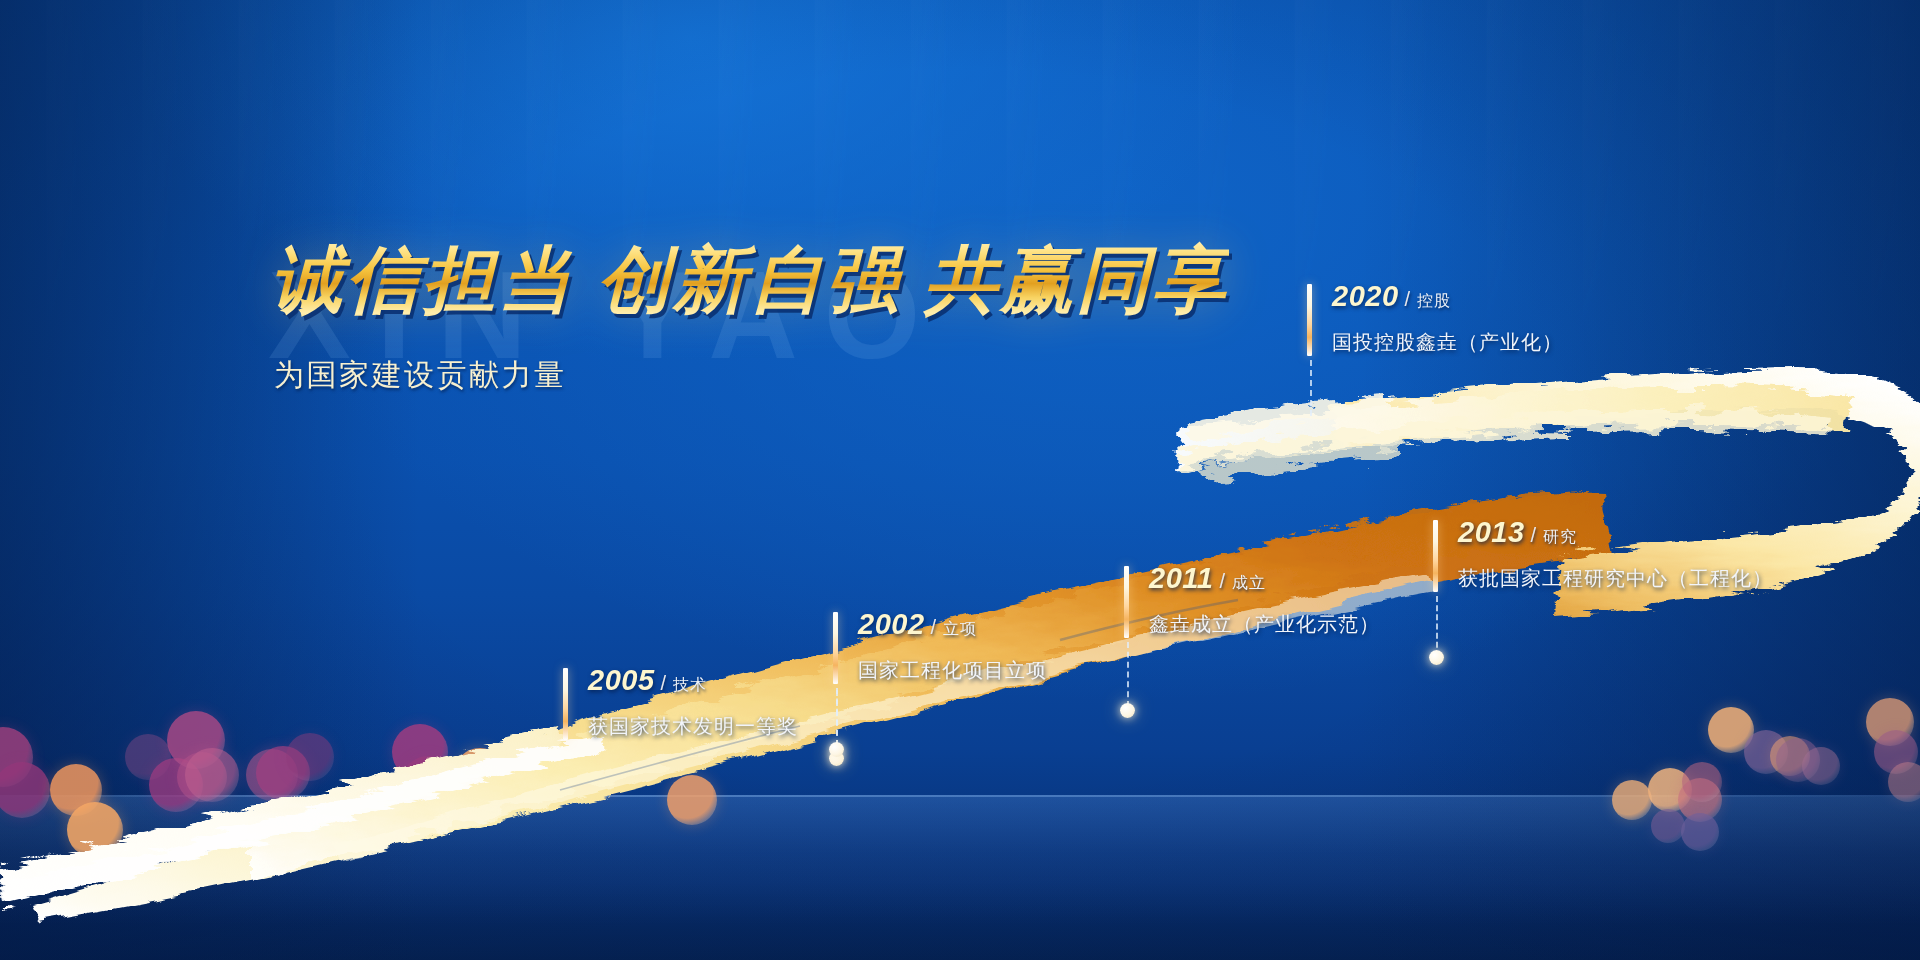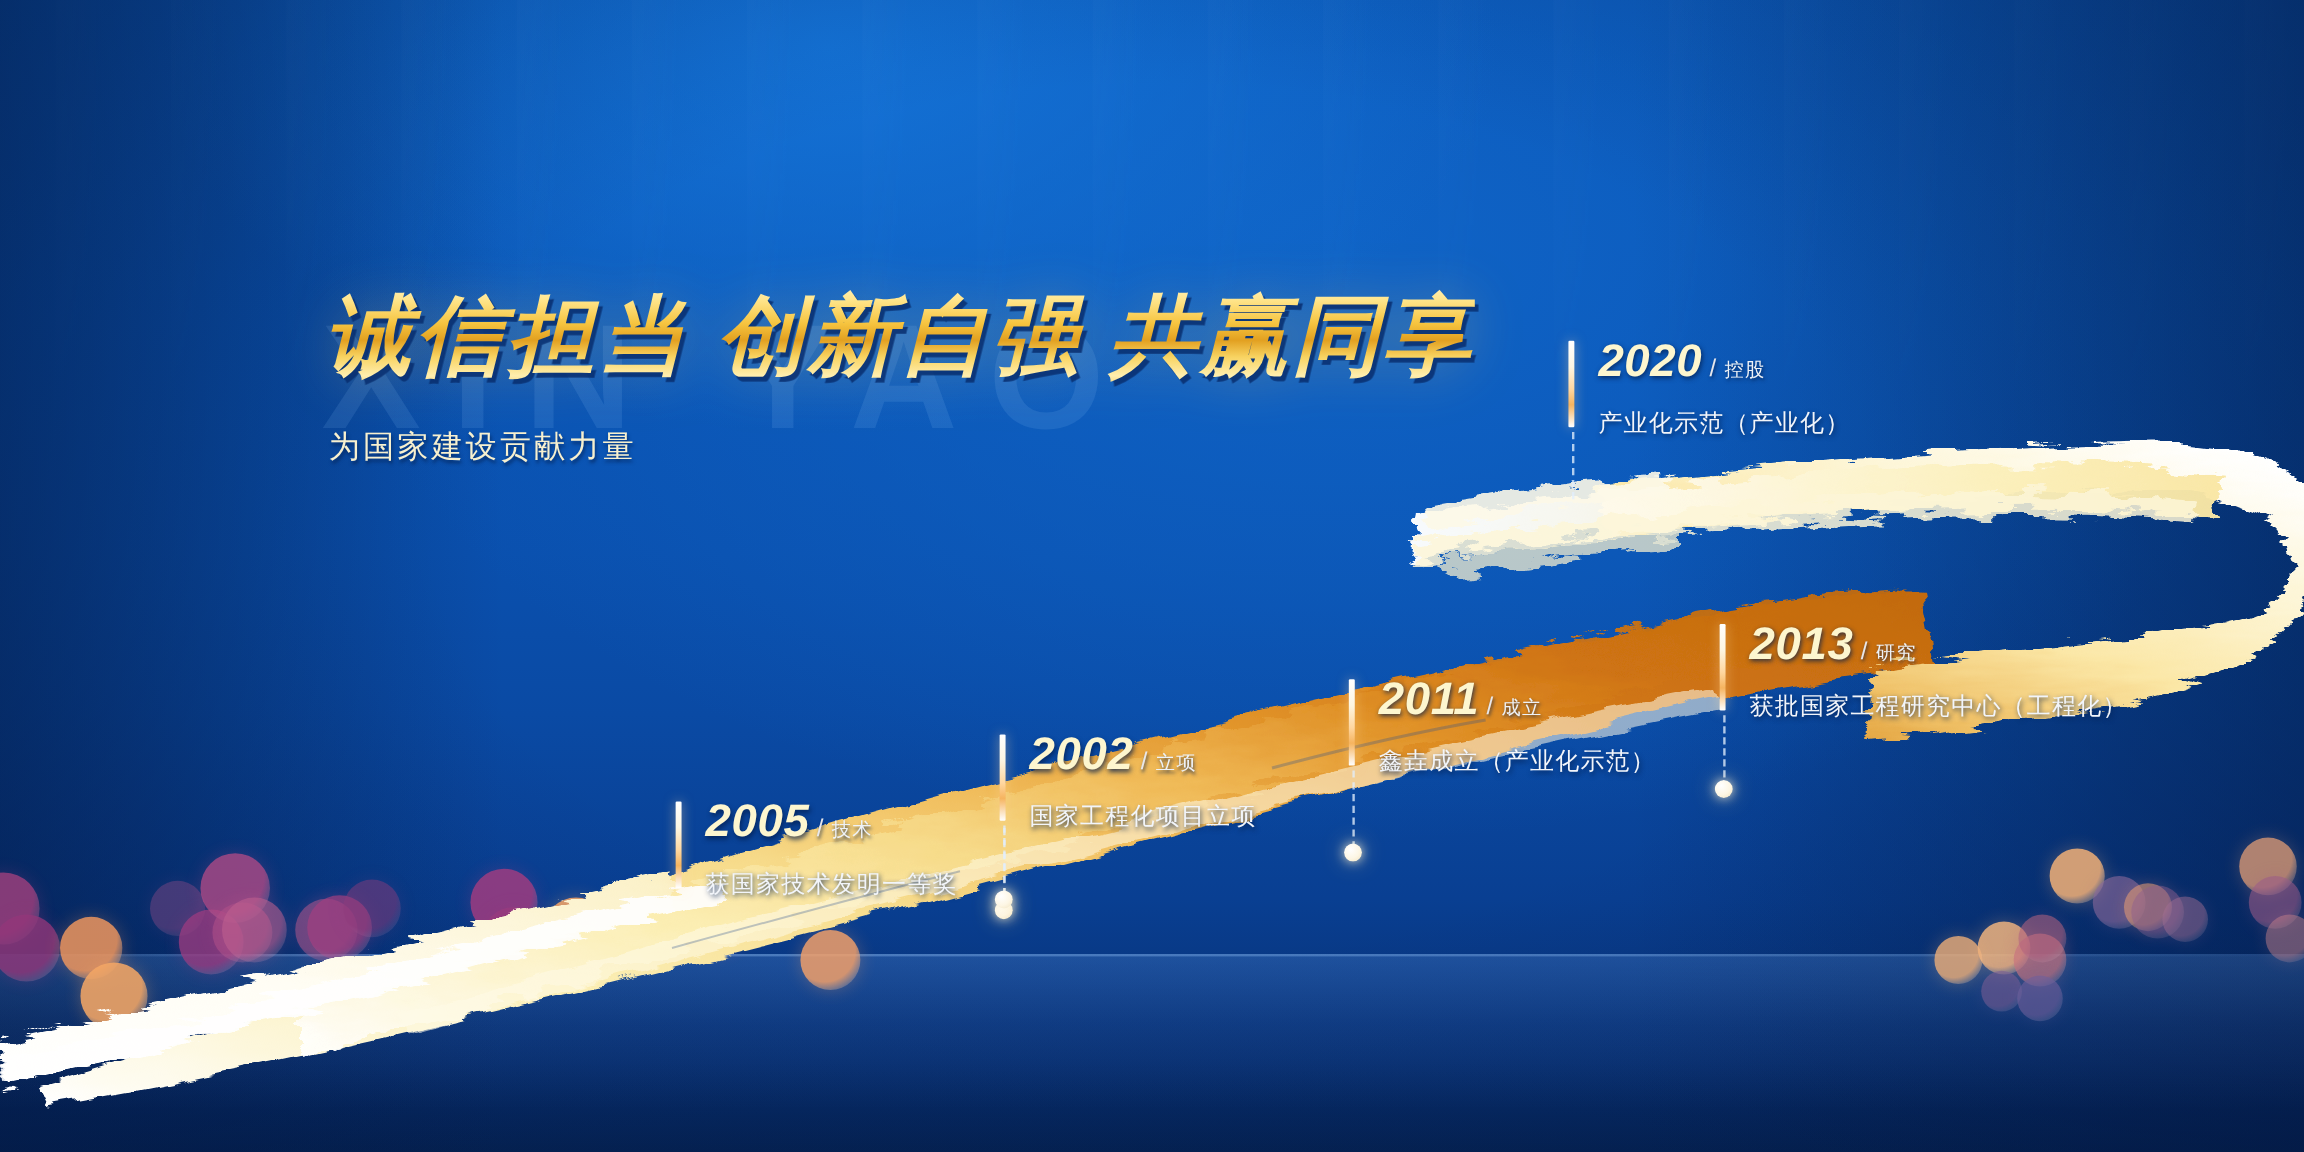--- a/index.html
+++ b/index.html
@@ -82,41 +82,41 @@
       #fff6d2 0%, #ffe58c 18%, #f6c43f 38%, #e2a020 52%,
       #f8d361 66%, #ffeeae 82%, #e7b53c 100%);
     -webkit-background-clip:text;background-clip:text;
     -webkit-text-fill-color:transparent;color:transparent;
     filter:drop-shadow(3px 4px 0 rgba(8,46,110,.85)) drop-shadow(0 0 22px rgba(255,205,90,.22));
   }
 
   
   .sublines{position:absolute;left:274px;top:355px;}
   .subline{
-    font-size:26px;
+    font-size:30px;
     letter-spacing:2.5px;
     color:#f7f0cf;
     margin-bottom:32px;
     text-shadow:1px 2px 3px rgba(4,32,80,.75);
     white-space:nowrap;
   }
 
   
   .brush-wrap{position:absolute;inset:0;pointer-events:none;}
 
   
   .marker{position:absolute;}
   .marker .bar{
     position:absolute;left:0;top:0;width:5px;height:72px;border-radius:1px;
     background:linear-gradient(180deg,#ffffff 0%,#fdf6e2 30%,#ffd7a0 56%,#f6b45f 74%,#ffffff 100%);
     box-shadow:0 0 10px rgba(255,220,160,.5);
   }
   .marker .txt{position:absolute;left:25px;top:-4px;white-space:nowrap;}
   .marker .yr{
-    font-size:38px;font-weight:700;font-style:italic;color:#fdf6cf;
+    font-size:29px;font-weight:700;font-style:italic;color:#fdf6cf;
     letter-spacing:.5px;text-shadow:1px 2px 4px rgba(4,30,78,.8);
   }
   .marker .slash{
     font-size:20px;color:#e8e8ec;font-weight:400;margin-left:6px;
     text-shadow:1px 2px 3px rgba(4,30,78,.8);
   }
   .marker .tag{
     font-size:16px;color:#eef2f7;margin-left:7px;letter-spacing:1px;
     text-shadow:1px 2px 3px rgba(4,30,78,.8);
   }
@@ -340,17 +340,17 @@
       </div>
       <div class="leader" style="left: 1436px; top: 596px; height: 61px;"></div>
       <div class="dot" style="left: 1429px; top: 650px;"></div>
       <div class="marker" style="left: 1433px; top: 520px;">
         <div class="bar"></div>
         <div class="txt"><span class="yr">2013</span><span class="slash">/</span><span class="tag">研究</span><span class="desc">获批国家工程研究中心（工程化）</span></div>
       </div>
       <div class="leader" style="left: 1310px; top: 360px; height: 56px;"></div>
       <div class="marker" style="left: 1307px; top: 284px;">
         <div class="bar"></div>
-        <div class="txt"><span class="yr">2020</span><span class="slash">/</span><span class="tag">控股</span><span class="desc">产业化示范（产业化）</span></div>
+        <div class="txt"><span class="yr">2020</span><span class="slash">/</span><span class="tag">控股</span><span class="desc">国投控股鑫垚（产业化）</span></div>
       </div>
     </div>
 
 </div>
 
 </body></html>

